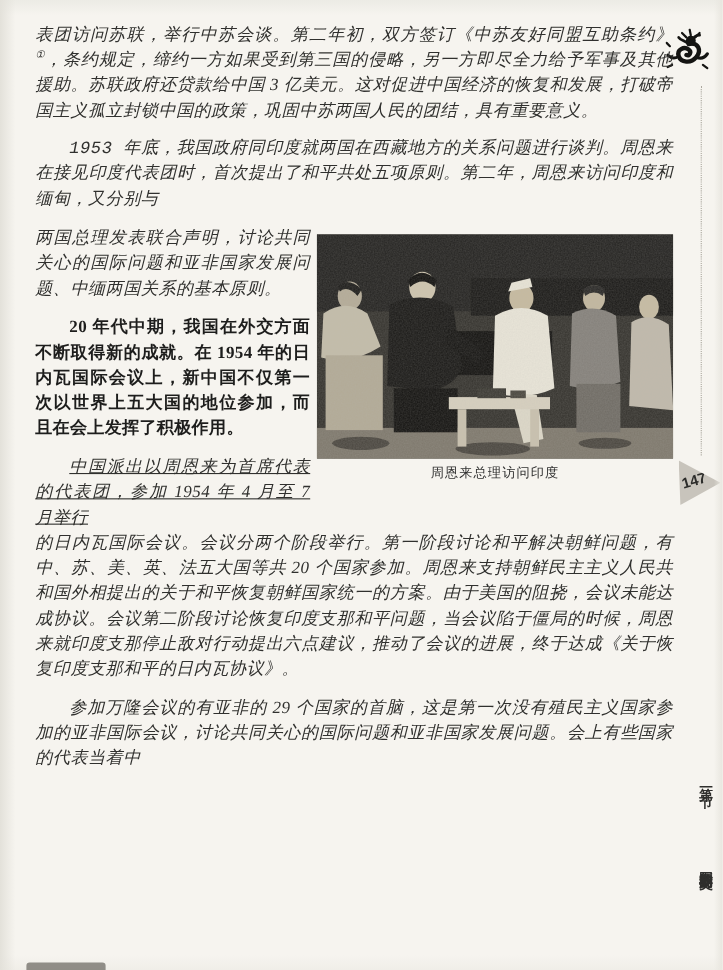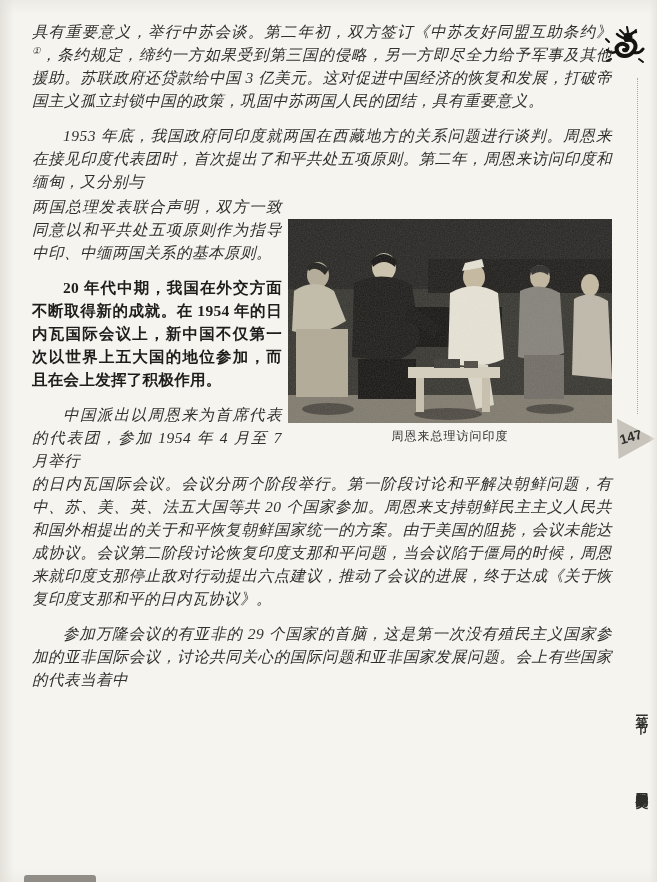--- a/index.html
+++ b/index.html
@@ -25,22 +25,22 @@
     font-size:15.5px; line-height:23px; letter-spacing:0.5px;
     text-align:justify;
   }
   p.body-p { margin-bottom:12px; text-indent:2em; }
   p.no-indent { text-indent:0; }
   p.kai  { font-style:italic; color:#30302e; }
   p.song { font-weight:600; color:#1d1d1c; letter-spacing:0.3px; }
   sup.fn-ref { font-size:9.5px; line-height:0; vertical-align:super; letter-spacing:0; }
   .wrap-row { display:flex; align-items:flex-start; }
   .col-left { flex:0 0 256px; padding-right:6px; }
-  .col-left p:last-child { margin-bottom:0; }
-  figure.photo-block { flex:1; margin-top:24px; }
+  .col-left p:last-child { margin-bottom:0;text-decoration:underline; }
+  figure.photo-block { flex:1; margin-top:8px; }
   figure.photo-block svg { display:block; width:324px; height:204px; margin-left:auto; }
   figcaption {
     font-style:normal; font-size:12px; letter-spacing:1px; color:#2f2f2f;
     text-align:center; margin-top:5px; line-height:16px;
   }
   
   .dragon { position:absolute; right:12px; top:26px; width:40px; height:44px; }
   .dotted-rule { position:absolute; right:19px; top:78px; height:336px; width:0;
     border-left:1.5px dotted #aba79e; }
   .page-marker { position:absolute; right:2px; top:417px; width:38px; height:42px;
@@ -83,28 +83,28 @@
     <span>147</span>
   </div>
 
   <div class="sidebar-label sidebar-part1">第一节</div>
   <div class="sidebar-label sidebar-part2">新中国初期的外交</div>
 
   <div class="scan-artifact"></div>
 
   <main class="text-block">
 
-    <p class="body-p kai no-indent"><span>具有重要意义，举行中苏会谈。第二年初，双方签订《中苏友好同盟互助条约》</span><sup class="fn-ref">①</sup><span>，条约规定，缔约一方如果受到第三国的侵略，另一方即尽全力给予军事及其他援助。苏联政府还贷款给中国 3 亿美元。这对促进中国经济的恢复和发展，打破帝国主义孤立封锁中国的政策，巩固中苏两国人民的团结，具有重要意义。</span></p>
+    <p class="body-p kai no-indent"><span>表团访问苏联，举行中苏会谈。第二年初，双方签订《中苏友好同盟互助条约》</span><sup class="fn-ref">①</sup><span>，条约规定，缔约一方如果受到第三国的侵略，另一方即尽全力给予军事及其他援助。苏联政府还贷款给中国 3 亿美元。这对促进中国经济的恢复和发展，打破帝国主义孤立封锁中国的政策，巩固中苏两国人民的团结，具有重要意义。</span></p>
 
 
-    <p class="body-p kai" style="margin-bottom:2px;">1953 年底，我国政府同印度就两国在西藏地方的关系问题进行谈判。周恩来在接见印度代表团时，首次提出了和平共处五项原则。第二年，周恩来访问印度和缅甸，又分别与</p>
+    <p class="body-p kai" style="margin-bottom:12px;font-family:Liberation Mono, monospace;">1953 年底，我国政府同印度就两国在西藏地方的关系问题进行谈判。周恩来在接见印度代表团时，首次提出了和平共处五项原则。第二年，周恩来访问印度和缅甸，又分别与</p>
 
     <div class="wrap-row">
       <div class="col-left">
-        <p class="body-p kai no-indent">两国总理发表联合声明，双方一致同意以和平共处五项原则作为指导中印、中缅两国关系的基本原则。</p>
+        <p class="body-p kai no-indent">两国总理发表联合声明，讨论共同关心的国际问题和亚非国家发展问题、中缅两国关系的基本原则。</p>
         <p class="body-p song">20 年代中期，我国在外交方面不断取得新的成就。在 1954 年的日内瓦国际会议上，新中国不仅第一次以世界上五大国的地位参加，而且在会上发挥了积极作用。</p>
         <p class="body-p kai">中国派出以周恩来为首席代表的代表团，参加 1954 年 4 月至 7 月举行</p>
       </div>
 
       <figure class="photo-block">
 
         <svg viewBox="0 0 324 204" xmlns="http://www.w3.org/2000/svg">
           <defs>
             <filter id="grain">
                 <feTurbulence type="fractalNoise" baseFrequency="0.8" numOctaves="2" result="n"></feTurbulence>

